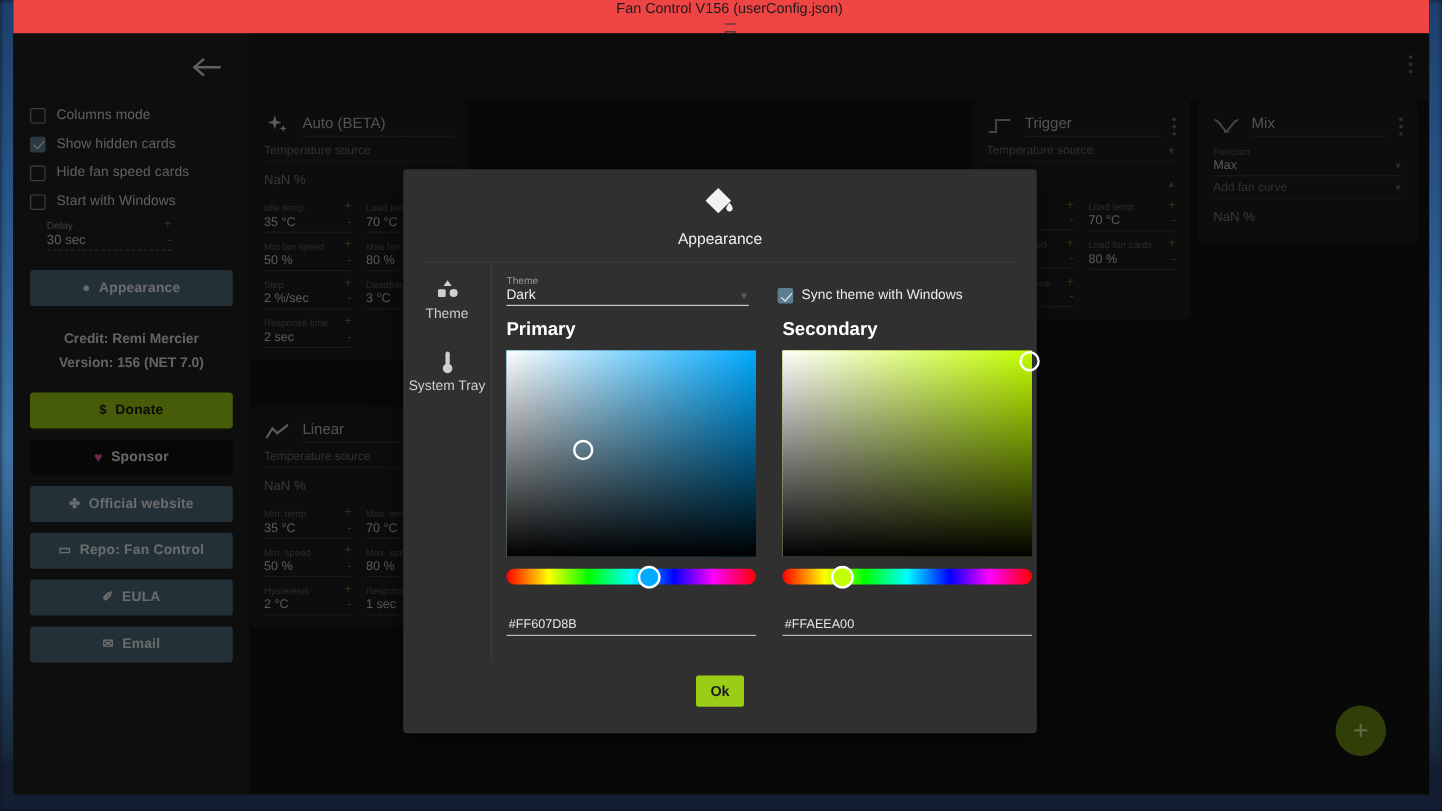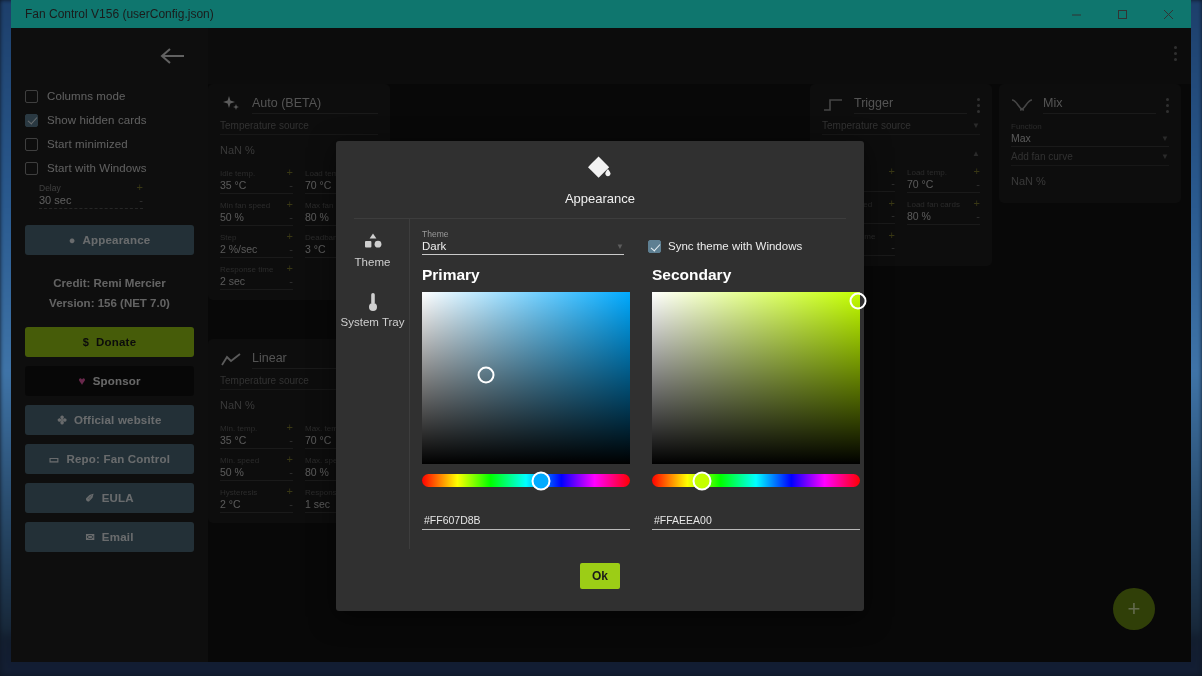--- a/index.html
+++ b/index.html
@@ -25,22 +25,22 @@
     position: absolute; bottom: 22px; height: 9px; border-radius: 2px;
     background: rgba(200,215,235,.35); filter: blur(2.2px);
   }
 
   
   #window {
     position: absolute; left: 11px; top: 0; width: 1180px; height: 662px;
     background: #1e1e1e; overflow: hidden;
   }
   #titlebar {
-    height: 28px; background: #0f766e; display: flex; align-items: center;
-    color: #1b1b1b; font-size: 12px; padding-left: 14px;
+    height: 28px; background: #ef4444; display: flex; align-items: center;
+    color: #1b1b1b; font-size: 12px; padding-left: 14px; flex-direction: column;
   }
   #titlebar .spacer { flex: 1; }
   .win-btn {
     width: 46px; height: 28px; display: flex; align-items: center; justify-content: center;
     color: #222; font-size: 13px;
   }
   .win-btn svg { display: block; }
 
   #appbody { position: relative; height: 634px; background: #121212; display: flex; }
 
@@ -249,21 +249,21 @@
       <div class="chk-row">
         <span class="cbox"></span>
         <span class="chk-label">Columns mode</span>
       </div>
       <div class="chk-row">
         <span class="cbox on"></span>
         <span class="chk-label">Show hidden cards</span>
       </div>
       <div class="chk-row">
         <span class="cbox"></span>
-        <span class="chk-label">Start minimized</span>
+        <span class="chk-label">Hide fan speed cards</span>
       </div>
       <div class="chk-row">
         <span class="cbox"></span>
         <span class="chk-label">Start with Windows</span>
       </div>
 
       <div class="delay-wrap">
         <div class="delay-top">
           <span class="delay-cap">Delay</span>
           <span class="plus">+</span>

